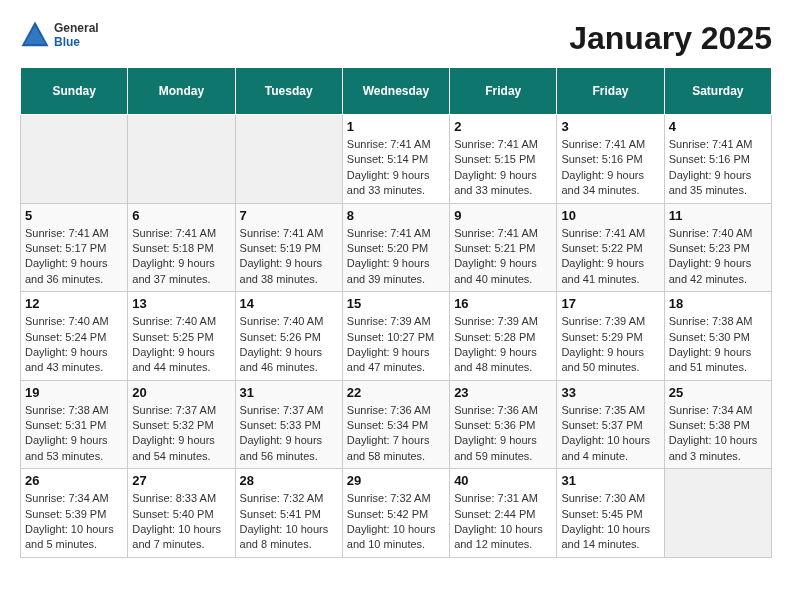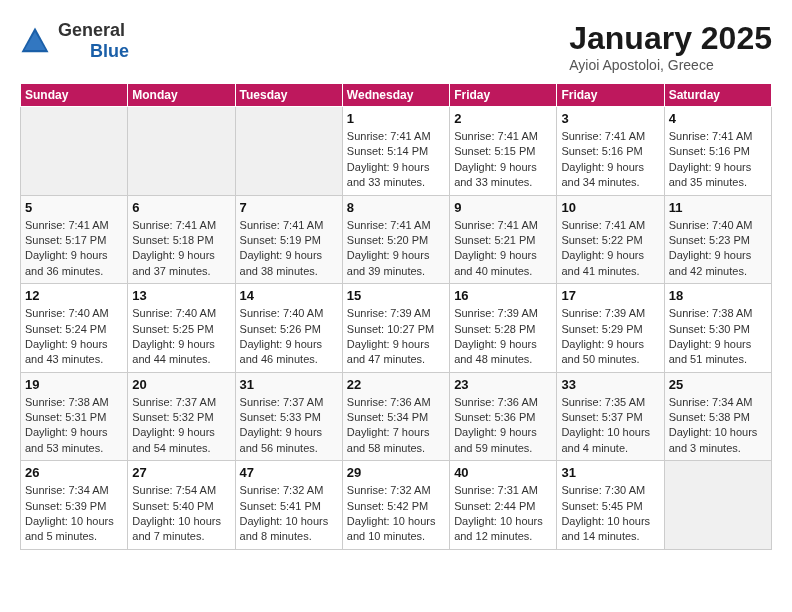--- a/index.html
+++ b/index.html
@@ -16,54 +16,53 @@
       align-items: flex-start;
       margin-bottom: 10px;
     }
     .logo {
       display: flex;
       align-items: center;
     }
     .logo-text {
       display: flex;
       flex-direction: column;
-      font-size: 18px;
-      font-weight: bold;
-      text-align: center;
+      font-size: 12px;
+      font-weight: bold;
     }
     .logo-general { color: #333; }
-    .logo-blue { color: #1a5fa8; margin-left: 36px; }
+    .logo-blue { color: #1a5fa8; }
     .logo-icon {
       width: 30px;
       height: 30px;
       margin-right: 4px;
     }
     .title-block {
-      text-align: left;
+      text-align: center;
       margin-left: 40px;
     }
     .month-title {
       font-size: 32px;
       font-weight: bold;
       color: #1a1a1a;
     }
     .subtitle {
       font-size: 14px;
       color: #555;
     }
     .calendar {
       width: 100%;
       border-collapse: collapse;
       font-size: 11px;
     }
     .calendar thead th {
-      background: #be185d;
+      background: #0f766e;
       color: #fff;
-      padding: 4px 4px;
-      text-align: left;
+      padding: 16px 4px;
+      text-align: center;
       font-size: 12px;
       font-weight: bold;
       border: 1px solid #fff;
     }
     .calendar tbody td {
       border: 1px solid #ccc;
       vertical-align: top;
       padding: 4px;
       width: calc(100% / 7);
       min-height: 80px;
@@ -95,21 +94,20 @@
       <polygon points="20,2 38,35 2,35" fill="#1a5fa8"></polygon>
       <polygon points="20,8 34,32 6,32" fill="#4a90d9" opacity="0.5"></polygon>
     </svg>
     <div class="logo-text">
       <span class="logo-general">General</span>
       <span class="logo-blue">Blue</span>
     </div>
   </div>
   <div class="title-block">
     <div class="month-title">January 2025</div>
-    <div class="subtitle">Ayioi Apostoloi, Greece</div>
   </div>
 </div>
 
 <table class="calendar">
   <thead>
     <tr>
     <th>Sunday</th>
         <th>Monday</th>
         <th>Tuesday</th>
         <th>Wednesday</th>
@@ -230,24 +228,24 @@
           <div class="day-info"><span>Sunrise: 7:34 AM</span><br><span>Sunset: 5:38 PM</span><br><span>Daylight: 10 hours and 3 minutes.</span></div>
         </td>
       </tr>
       <tr>
         <td>
           <div class="day-number">26</div>
           <div class="day-info"><span>Sunrise: 7:34 AM</span><br><span>Sunset: 5:39 PM</span><br><span>Daylight: 10 hours and 5 minutes.</span></div>
         </td>
         <td>
           <div class="day-number">27</div>
-          <div class="day-info"><span>Sunrise: 7:54 AM</span><br><span>Sunset: 5:40 PM</span><br><span>Daylight: 10 hours and 7 minutes.</span></div>
-        </td>
-        <td>
-          <div class="day-number">47</div>
+          <div class="day-info"><span>Sunrise: 8:33 AM</span><br><span>Sunset: 5:40 PM</span><br><span>Daylight: 10 hours and 7 minutes.</span></div>
+        </td>
+        <td>
+          <div class="day-number">28</div>
           <div class="day-info"><span>Sunrise: 7:32 AM</span><br><span>Sunset: 5:41 PM</span><br><span>Daylight: 10 hours and 8 minutes.</span></div>
         </td>
         <td>
           <div class="day-number">29</div>
           <div class="day-info"><span>Sunrise: 7:32 AM</span><br><span>Sunset: 5:42 PM</span><br><span>Daylight: 10 hours and 10 minutes.</span></div>
         </td>
         <td>
           <div class="day-number">40</div>
           <div class="day-info"><span>Sunrise: 7:31 AM</span><br><span>Sunset: 2:44 PM</span><br><span>Daylight: 10 hours and 12 minutes.</span></div>
         </td>

